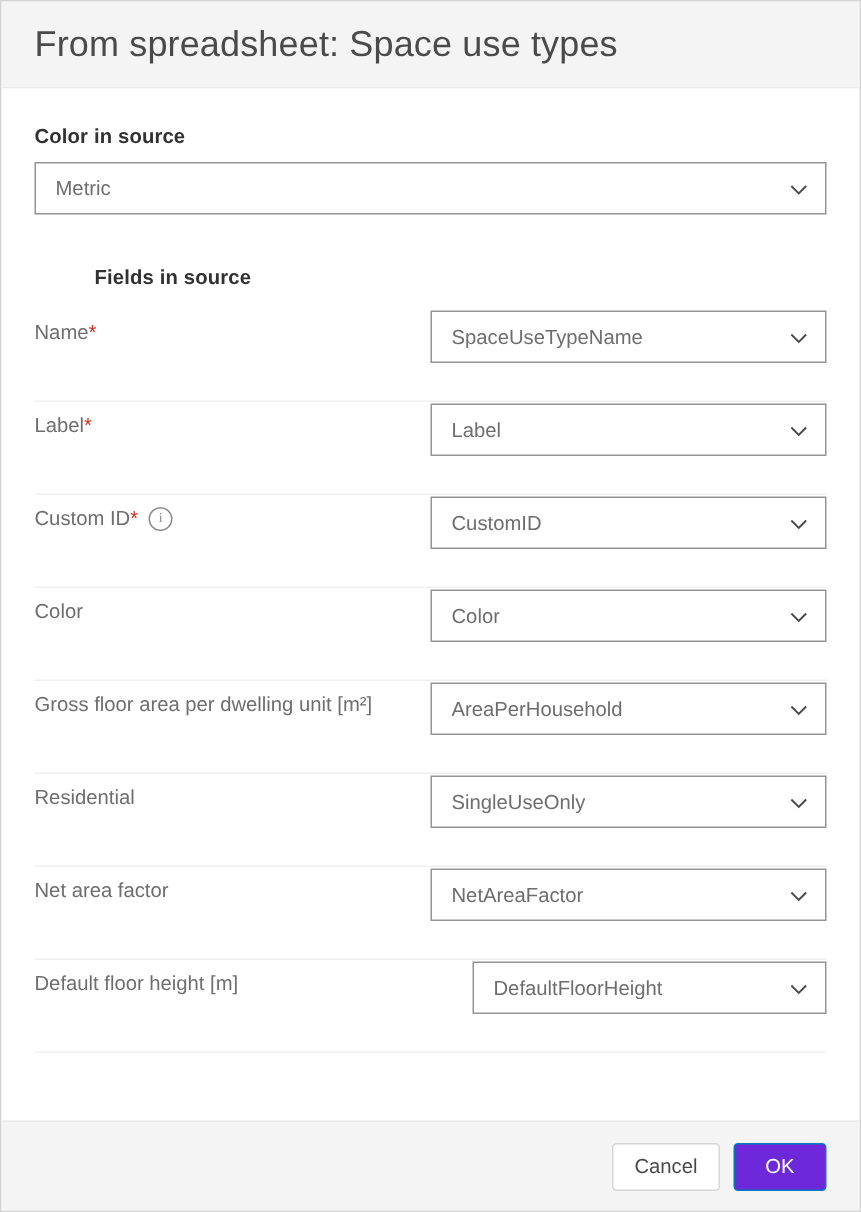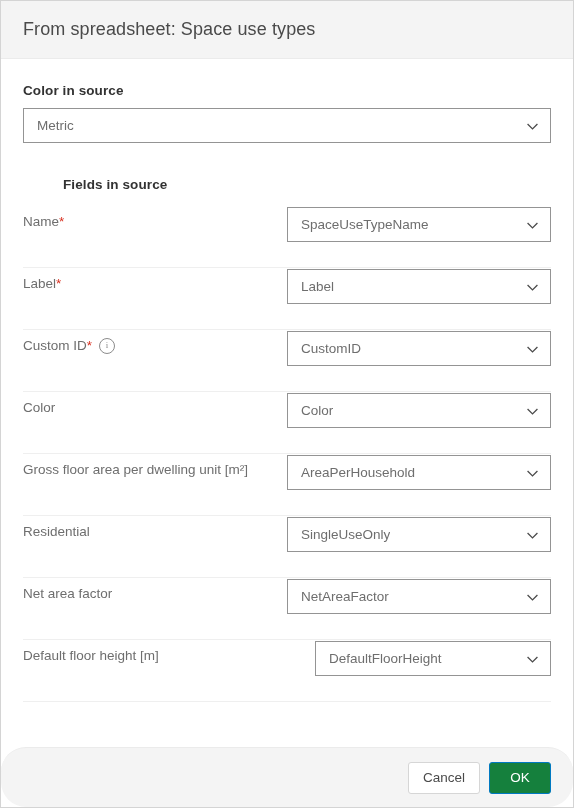--- a/index.html
+++ b/index.html
@@ -29,21 +29,21 @@
     height: 58px;
     flex: 0 0 58px;
     background: #f4f4f4;
     border-bottom: 1px solid #ebebeb;
     display: flex;
     align-items: center;
     padding: 0 22px;
     box-sizing: border-box;
   }
   .dialog-title {
-    font-size: 18px;
+    font-size: 24px;
     color: #4a4a4a;
     font-weight: 400;
     letter-spacing: 0.1px;
   }
 
   
   .dialog-body {
     flex: 1 1 auto;
     padding: 0 22px;
     box-sizing: border-box;
@@ -169,42 +169,41 @@
     flex: 0 0 60px;
     height: 60px;
     background: #f4f4f4;
     border-top: 1px solid #ebebeb;
     display: flex;
     align-items: center;
     justify-content: flex-end;
     padding: 0 22px;
     box-sizing: border-box;
     gap: 9px;
-    border-radius: 25px;
   }
   .btn {
     font-family: "Liberation Sans", sans-serif;
     font-size: 13.5px;
     height: 32px;
     min-width: 62px;
     padding: 0 14px;
     box-sizing: border-box;
     border-radius: 3px;
     cursor: pointer;
     display: inline-flex;
     align-items: center;
     justify-content: center;
   }
   .btn-cancel {
     background: #ffffff;
     border: 1px solid #d6d6d6;
     color: #4a4a4a;
   }
   .btn-ok {
-    background: #15803d;
+    background: #6d28d9;
     border: 1px solid #0079c1;
     color: #ffffff;
   }
 </style>
 </head>
 <body>
 
 <div class="dialog">
 
   <div class="dialog-header">

